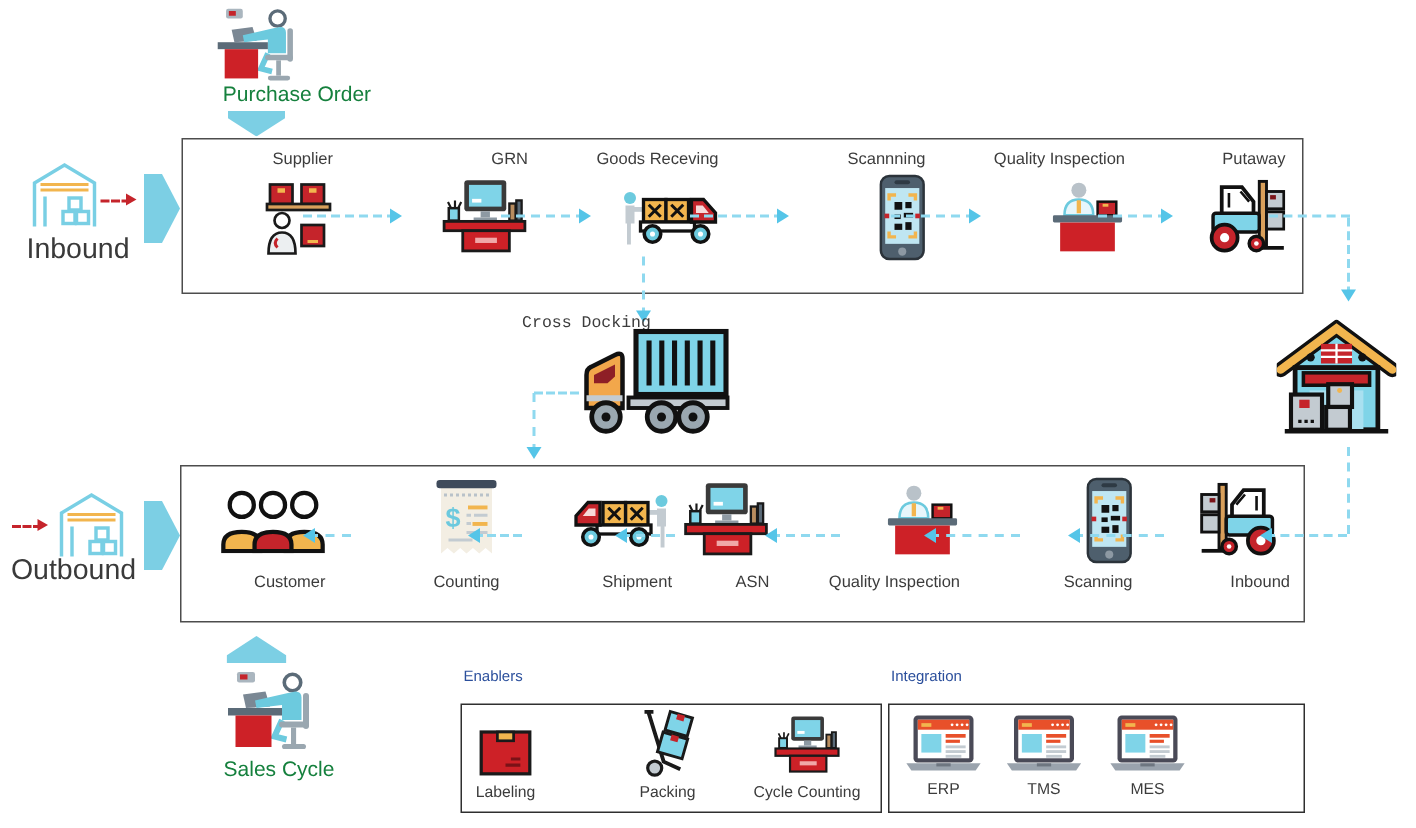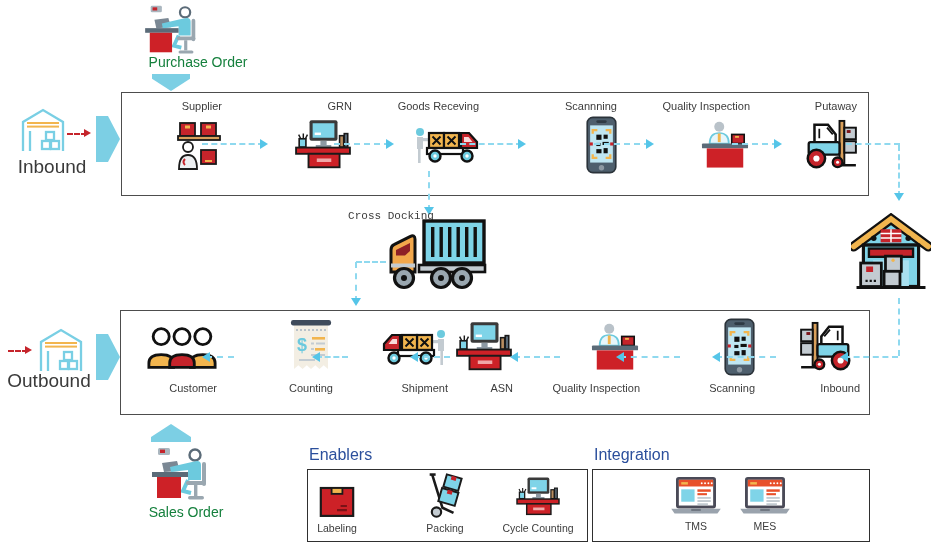--- a/index.html
+++ b/index.html
@@ -6,21 +6,21 @@
   .canvas{position:relative;width:944px;height:552px;background:#fff;overflow:hidden;
           font-family:"Liberation Sans",sans-serif;color:#3c3c3c;}
   .defs{position:absolute;width:0;height:0;overflow:hidden;}
 
   .flow-box{position:absolute;border:1.6px solid #4d4d4d;background:#fff;}
 
   .node{position:absolute;display:flex;flex-direction:column;align-items:flex-end;gap:4px;}
   .lbl{font-size:11px;line-height:13px;color:#3c3c3c;white-space:nowrap;text-align:center;}
   .lbl-big{position:absolute;font-size:19px;color:#3a3a3a;text-align:center;}
   .lbl-med{position:absolute;font-size:14px;color:#15803d;text-align:center;}
-  .sec-title{position:absolute;font-size:16px;font-weight:500;color:#2b4f9c;}
+  .sec-title{position:absolute;font-size:10px;font-weight:500;color:#2b4f9c;}
   .ic{display:flex;align-items:center;justify-content:center;}
   .ic-top{height:56px;}
   .ic-bot{height:62px;}
 
   
   .dh{position:absolute;height:0;border-top:2px dashed #8fd9ef;}
   .dv{position:absolute;width:0;border-left:2px dashed #8fd9ef;}
   .dh.ar::after{content:"";position:absolute;right:-9px;top:-6.5px;
     border:5px solid transparent;border-left:8px solid #55c5e8;}
   .dh.al::before{content:"";position:absolute;left:-9px;top:-6.5px;
@@ -457,21 +457,21 @@
   <div class="dh al" style="left:414px;top:356px;width:36px;"></div>
   <div class="dh al" style="left:316px;top:356px;width:32px;"></div>
   <div class="dh al" style="left:206px;top:356px;width:28px;"></div>
 
   <div class="chev-up" style="left:151px;top:424px;"></div>
   <div class="ic" style="position:absolute;left:149px;top:446px;width:66px;height:56px;">
     <svg width="66" height="56">
         <use href="#i-desk-person"></use>
       </svg>
   </div>
-  <div class="lbl-med" style="left:106px;top:504px;width:160px;">Sales Order</div>
+  <div class="lbl-med" style="left:106px;top:504px;width:160px;">Sales Cycle</div>
 
   <div class="sec-title" style="left:309px;top:446px;">Enablers</div>
   <div class="flow-box" style="left:307px;top:469px;width:279px;height:71px;border-color:#2f2f2f;"></div>
   <div class="mini" style="left:310px;top:474px;width:54px;height:61px;">
     <span class="ic">
       <svg width="36" height="33">
           <use href="#i-box"></use>
         </svg>
       </span>
     <span class="lbl">Labeling</span>
@@ -488,20 +488,28 @@
     <span class="ic">
       <svg width="46" height="42">
           <use href="#i-computer-desk"></use>
         </svg>
       </span>
     <span class="lbl">Cycle Counting</span>
   </div>
 
   <div class="sec-title" style="left:594px;top:446px;">Integration</div>
   <div class="flow-box" style="left:592px;top:469px;width:276px;height:71px;border-color:#2f2f2f;"></div>
+  <div class="mini" style="left:600px;top:476px;width:58px;height:57px;">
+    <span class="ic">
+      <svg width="54" height="40">
+          <use href="#i-laptop"></use>
+        </svg>
+      </span>
+    <span class="lbl">ERP</span>
+  </div>
   <div class="mini" style="left:667px;top:476px;width:58px;height:57px;">
     <span class="ic">
       <svg width="54" height="40">
           <use href="#i-laptop"></use>
         </svg>
       </span>
     <span class="lbl">TMS</span>
   </div>
   <div class="mini" style="left:736px;top:476px;width:58px;height:57px;">
     <span class="ic">

